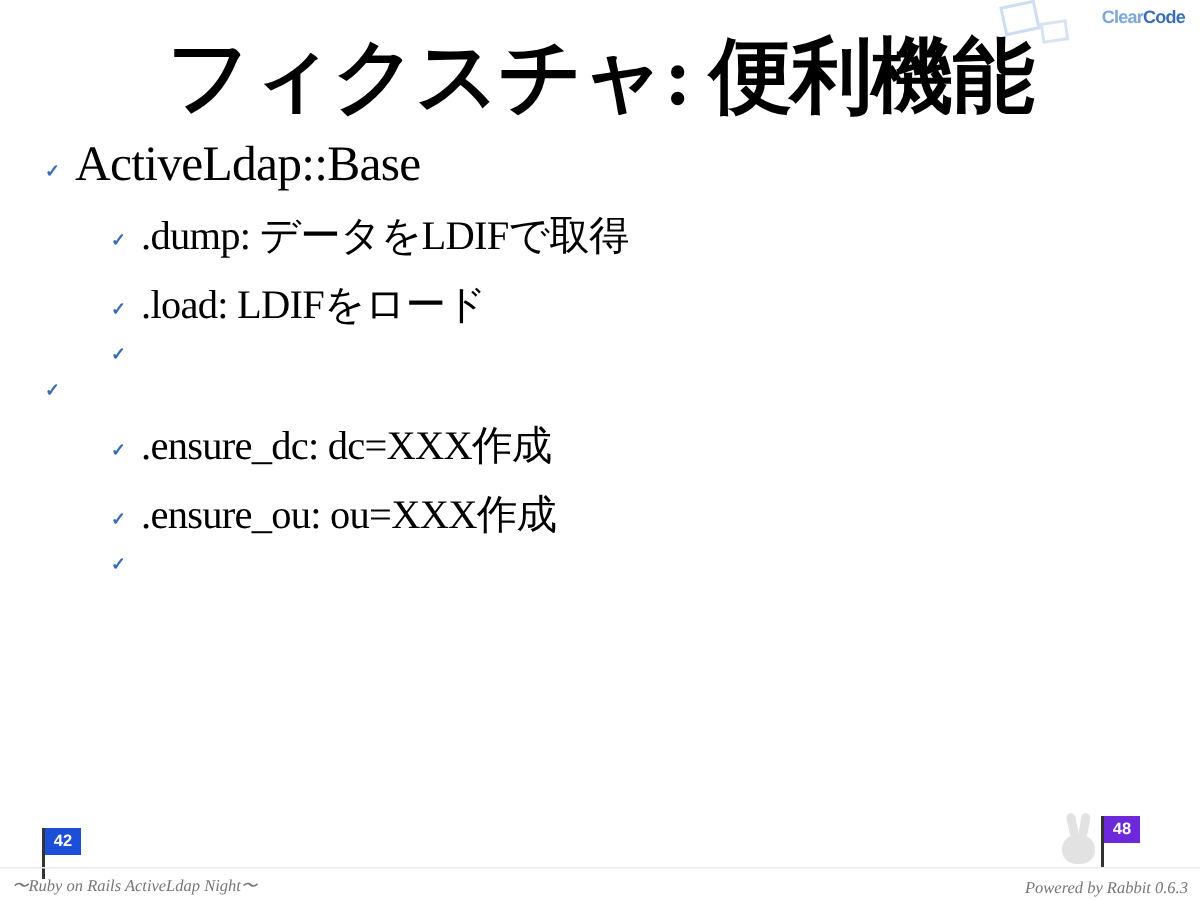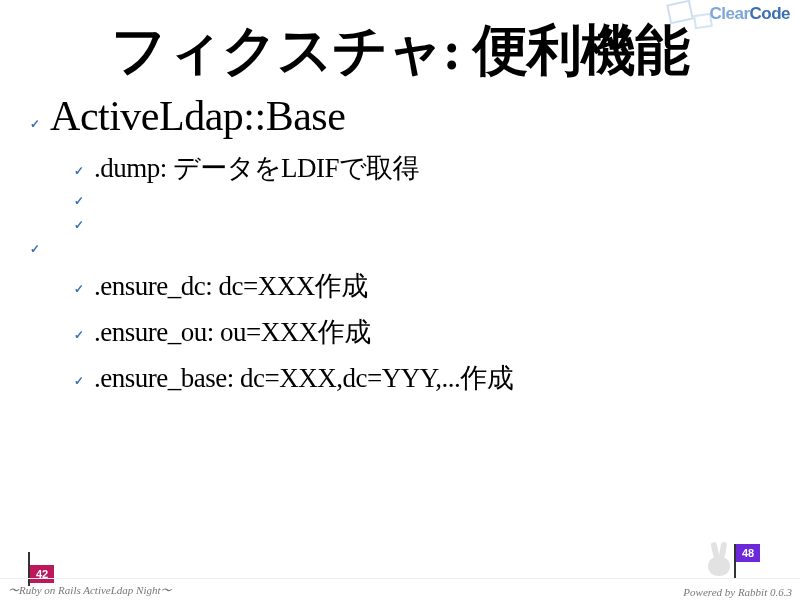--- a/index.html
+++ b/index.html
@@ -12,21 +12,21 @@
   .slide {
     width: 800px;
     height: 600px;
     position: relative;
     padding: 8px 24px 40px 24px;
   }
   .logo {
     position: absolute;
     top: 4px;
     right: 10px;
-    font-size: 17px;
+    font-size: 12px;
     font-weight: bold;
     letter-spacing: -0.5px;
     color: #3a6fb5;
     z-index: 5;
     text-align: center;
   }
   .logo .c-frag { color: #7da7d9; }
   .logo-deco {
     position: absolute;
     top: 2px; right: 108px;
@@ -48,21 +48,21 @@
     font-weight: 800;
     text-align: center;
     margin: 6px 0 4px;
     letter-spacing: -1px;
     font-family: "Hiragino Mincho Pro", serif;
   }
   ul { list-style: none; }
   .lvl1 > li { margin: 4px 0 6px 6px; }
   .lvl1 > li > .row { display: flex; align-items: baseline; gap: 10px; }
   .lvl1 .label {
-    font-size: 42px;
+    font-size: 33px;
     font-family: "Optima", "Hiragino Mincho Pro", serif;
     letter-spacing: -0.5px;
   }
   .lvl2 { margin: 6px 0 8px 44px; }
   .lvl2 > li { margin: 10px 0; }
   .lvl2 > li > .row { display: flex; align-items: baseline; gap: 10px; }
   .lvl2 .label {
     font-size: 27px;
     font-family: "Optima", "Hiragino Mincho Pro", serif;
     letter-spacing: -0.5px;
@@ -101,21 +101,21 @@
     position: absolute; left: 2px; top: 0;
     width: 24px; height: 18px;
     color: #fff;
     font-size: 11px;
     font-weight: bold;
     display: flex; align-items: center; justify-content: center;
     font-style: normal;
     font-family: sans-serif;
   }
   .flag-left { left: 28px; }
-  .flag-left .cloth { background: #be185d; margin-top: 13px; }
+  .flag-left .cloth { background: #1d4ed8; }
   .flag-right { right: 40px; bottom: 26px; }
   .flag-right .cloth { background: #6d28d9; }
   .rabbit {
     position: absolute;
     right: 62px;
     bottom: 20px;
     width: 36px; height: 36px;
     opacity: 0.55;
   }
   .rabbit .body {
@@ -157,20 +157,21 @@
       <ul class="lvl2">
         <li>
             <div class="row">
           <span class="check">✓</span>
           <span class="label">.dump: データをLDIFで取得</span>
         </div>
           </li>
         <li>
             <div class="row">
           <span class="check">✓</span>
+          <span class="label">.load: LDIFをロード</span>
         </div>
           </li>
         <li>
             <div class="row">
           <span class="check">✓</span>
         </div>
           </li>
       </ul>
     </li>
     <li>
@@ -186,21 +187,20 @@
           </li>
         <li>
             <div class="row">
           <span class="check">✓</span>
           <span class="label">.ensure_ou: ou=XXX作成</span>
         </div>
           </li>
         <li>
             <div class="row">
           <span class="check">✓</span>
-          <span class="label">.ensure_base: dc=XXX,dc=YYY,...作成</span>
         </div>
           </li>
       </ul>
     </li>
   </ul>
 
   <div class="flag flag-left">
     <div class="pole"></div>
     <div class="cloth">42</div>
   </div>

